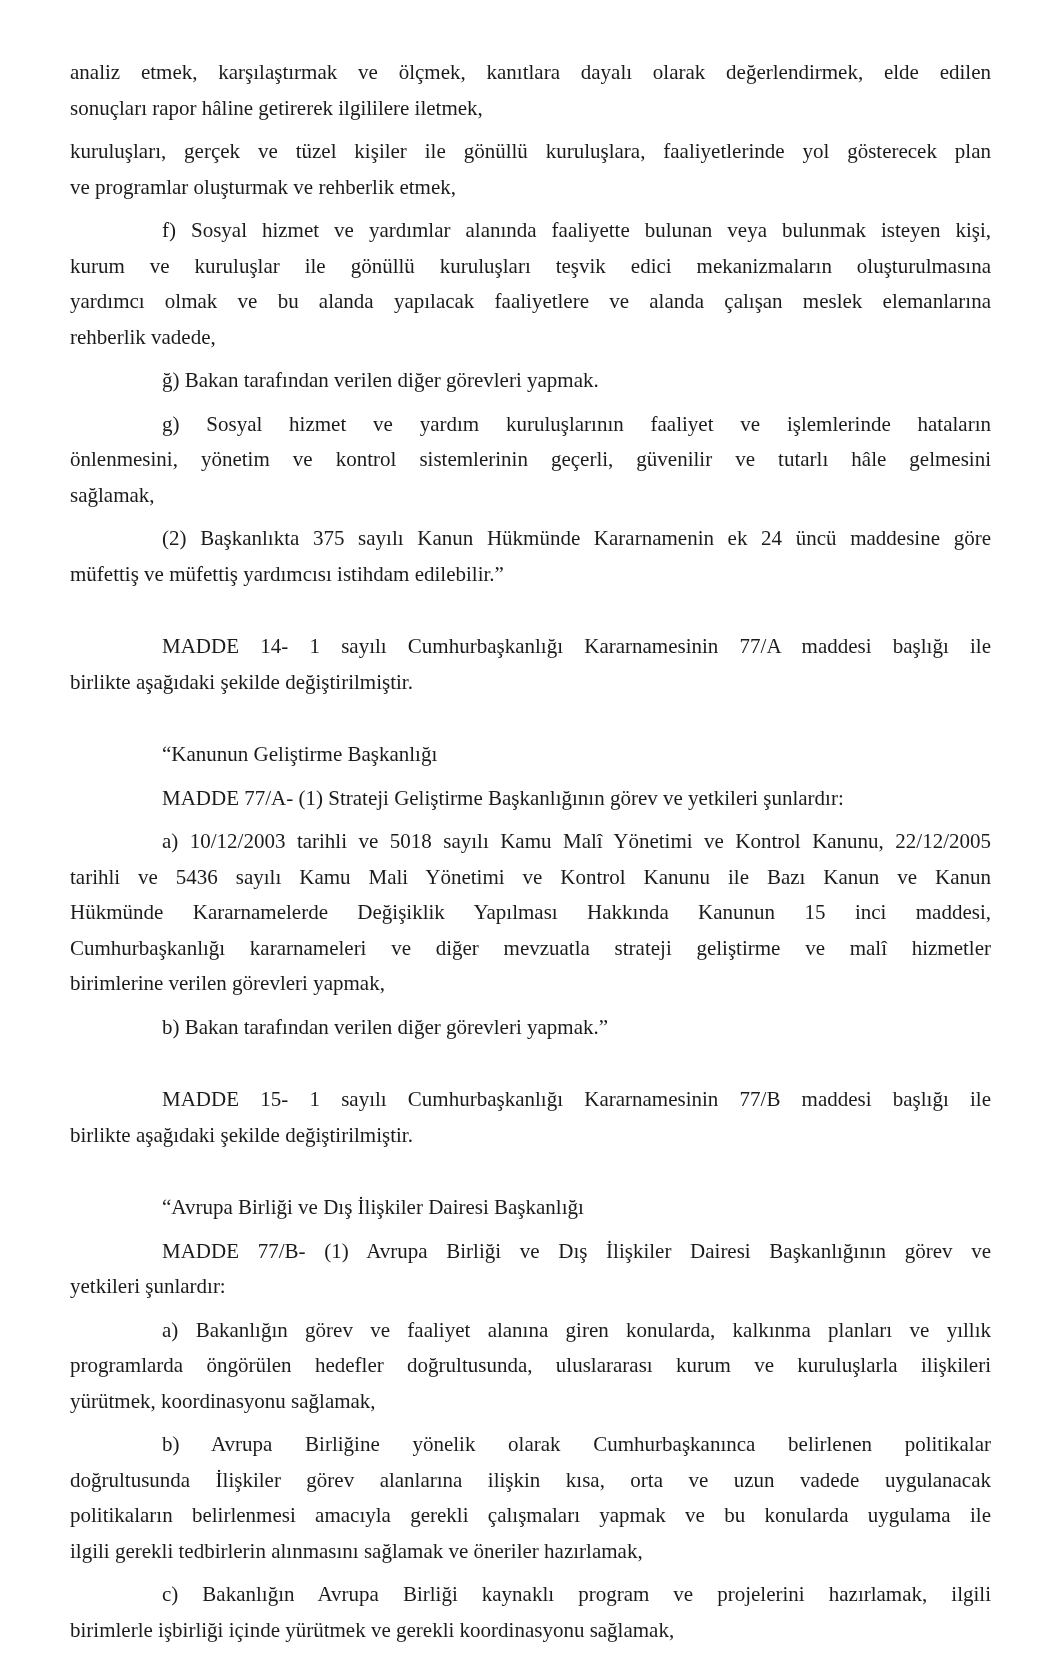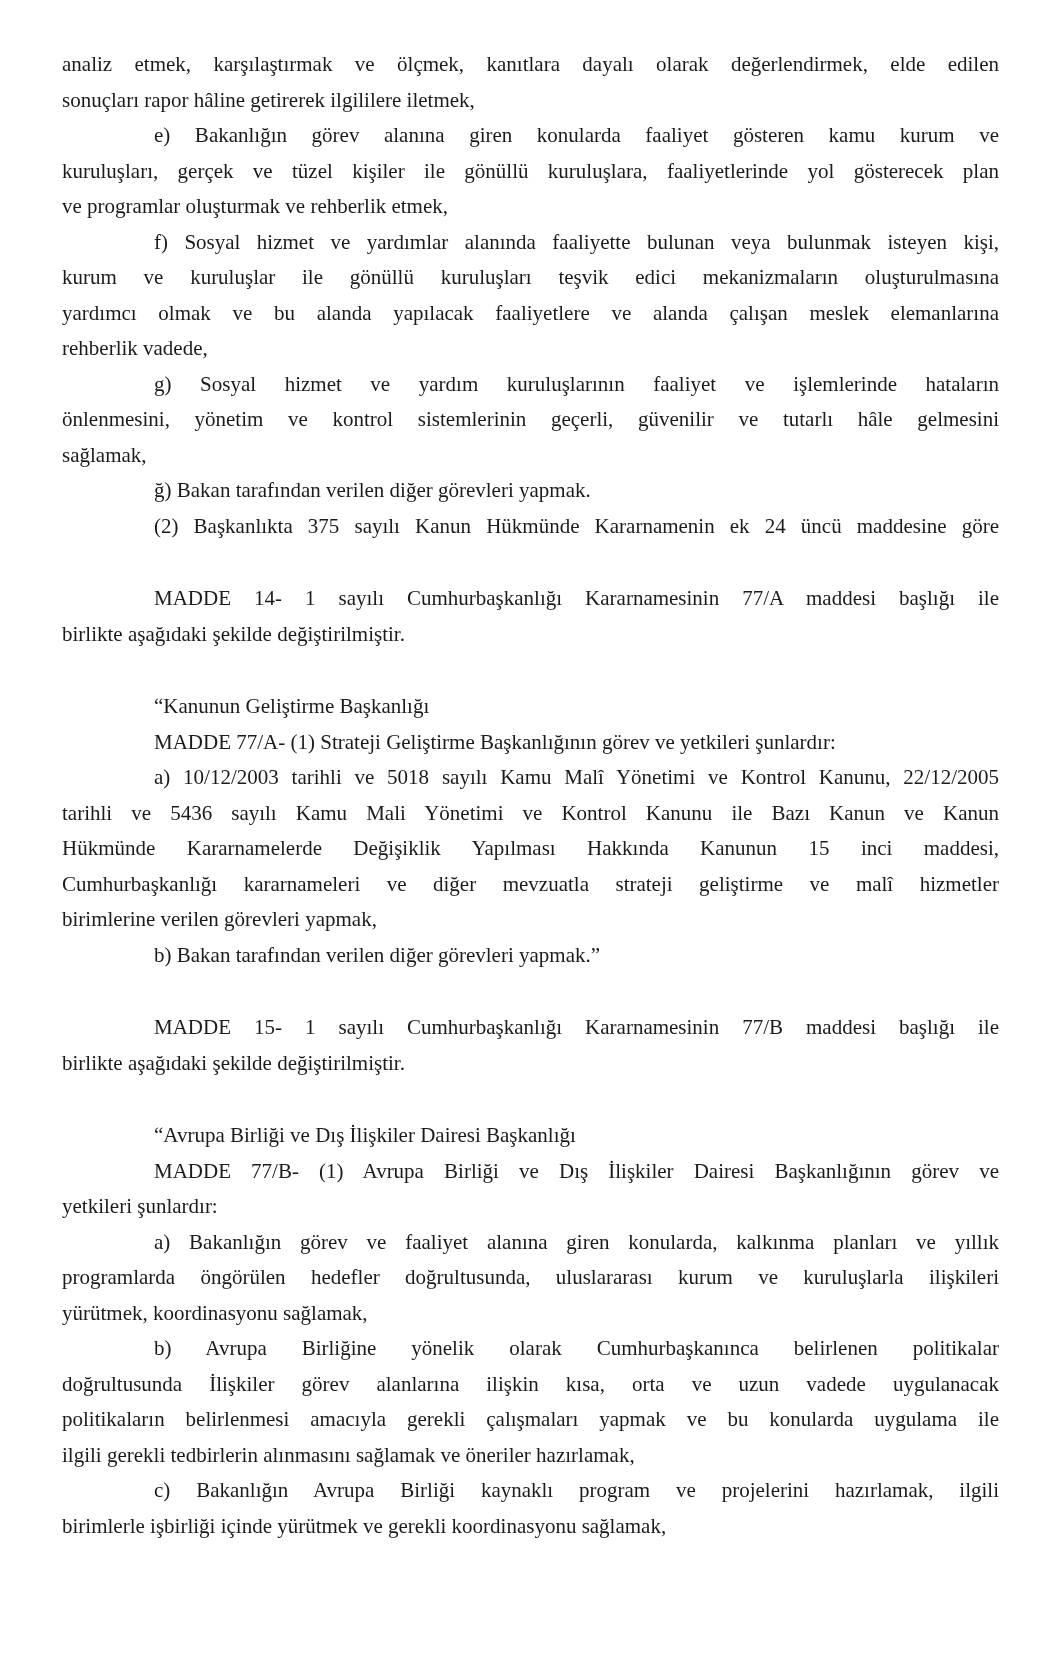--- a/index.html
+++ b/index.html
@@ -17,21 +17,21 @@
   }
   .text-block {
     position: absolute;
     top: 47px;
     left: 62px;
     width: 937px;
     font-size: 21px;
     color: #1b1b1b;
   }
   .para {
-    margin: 0;
+    margin: 8px;
     padding: 0;
   }
   .para.spaced {
     margin-top: 37px;
   }
   .line {
     line-height: 35.5px;
     text-align: justify;
     text-align-last: justify;
   }
@@ -48,40 +48,40 @@
 </head>
 <body>
 
 <div class="page">
   <main class="text-block">
       <div class="para">
         <div class="line">analiz etmek, karşılaştırmak ve ölçmek, kanıtlara dayalı olarak değerlendirmek, elde edilen</div>
         <div class="line last">sonuçları rapor hâline getirerek ilgililere iletmek,</div>
       </div>
       <div class="para">
-        <div class="line indent">e) Bakanlığın görev alanına giren konularda faaliyet gösteren kamu kurum ve</div>
         <div class="line">kuruluşları, gerçek ve tüzel kişiler ile gönüllü kuruluşlara, faaliyetlerinde yol gösterecek plan</div>
         <div class="line last">ve programlar oluşturmak ve rehberlik etmek,</div>
       </div>
       <div class="para">
         <div class="line indent">f) Sosyal hizmet ve yardımlar alanında faaliyette bulunan veya bulunmak isteyen kişi,</div>
         <div class="line">kurum ve kuruluşlar ile gönüllü kuruluşları teşvik edici mekanizmaların oluşturulmasına</div>
         <div class="line">yardımcı olmak ve bu alanda yapılacak faaliyetlere ve alanda çalışan meslek elemanlarına</div>
         <div class="line last">rehberlik vadede,</div>
       </div>
       <div class="para">
+        <div class="line last indent">ğ) Bakan tarafından verilen diğer görevleri yapmak.</div>
+      </div>
+      <div class="para">
         <div class="line indent">g) Sosyal hizmet ve yardım kuruluşlarının faaliyet ve işlemlerinde hataların</div>
         <div class="line">önlenmesini, yönetim ve kontrol sistemlerinin geçerli, güvenilir ve tutarlı hâle gelmesini</div>
         <div class="line last">sağlamak,</div>
       </div>
       <div class="para">
-        <div class="line last indent">ğ) Bakan tarafından verilen diğer görevleri yapmak.</div>
-      </div>
-      <div class="para">
         <div class="line indent">(2) Başkanlıkta 375 sayılı Kanun Hükmünde Kararnamenin ek 24 üncü maddesine göre</div>
+        <div class="line last">müfettiş ve müfettiş yardımcısı istihdam edilebilir.”</div>
       </div>
       <div class="para spaced">
         <div class="line indent"><strong>MADDE 14-</strong> 1 sayılı Cumhurbaşkanlığı Kararnamesinin 77/A maddesi başlığı ile</div>
         <div class="line last">birlikte aşağıdaki şekilde değiştirilmiştir.</div>
       </div>
       <div class="para spaced">
         <div class="line last indent">“Kanunun Geliştirme Başkanlığı</div>
       </div>
       <div class="para">
         <div class="line last indent">MADDE 77/A- (1) Strateji Geliştirme Başkanlığının görev ve yetkileri şunlardır:</div>

